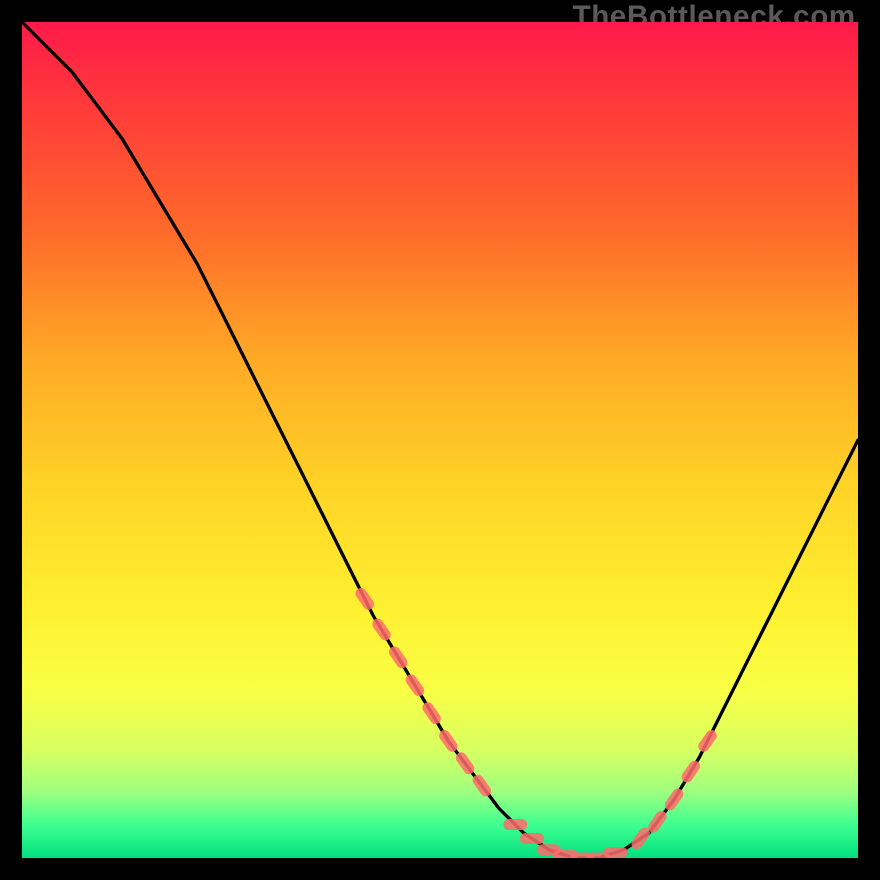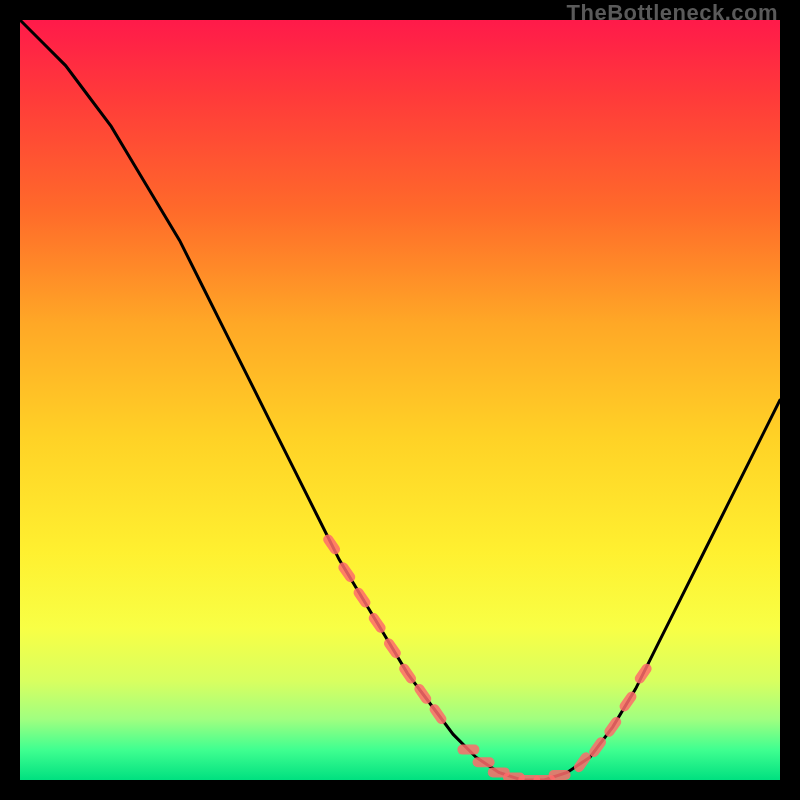--- a/index.html
+++ b/index.html
@@ -42,21 +42,21 @@
       #d8ff60 87%,
       #a0ff80 92%,
       #40ff90 96%,
       #00e080 100%);
   }
   .watermark {
     position: absolute;
     top: 0px;
     right: 22px;
     font-family: Arial, Helvetica, sans-serif;
-    font-size: 22px;
+    font-size: 27px;
     font-weight: bold;
     color: #5a5a5a;
     letter-spacing: 0.5px;
     user-select: none;
   }
   svg.curve {
     position: absolute;
     top: 0;
     left: 0;
     width: 760px;

